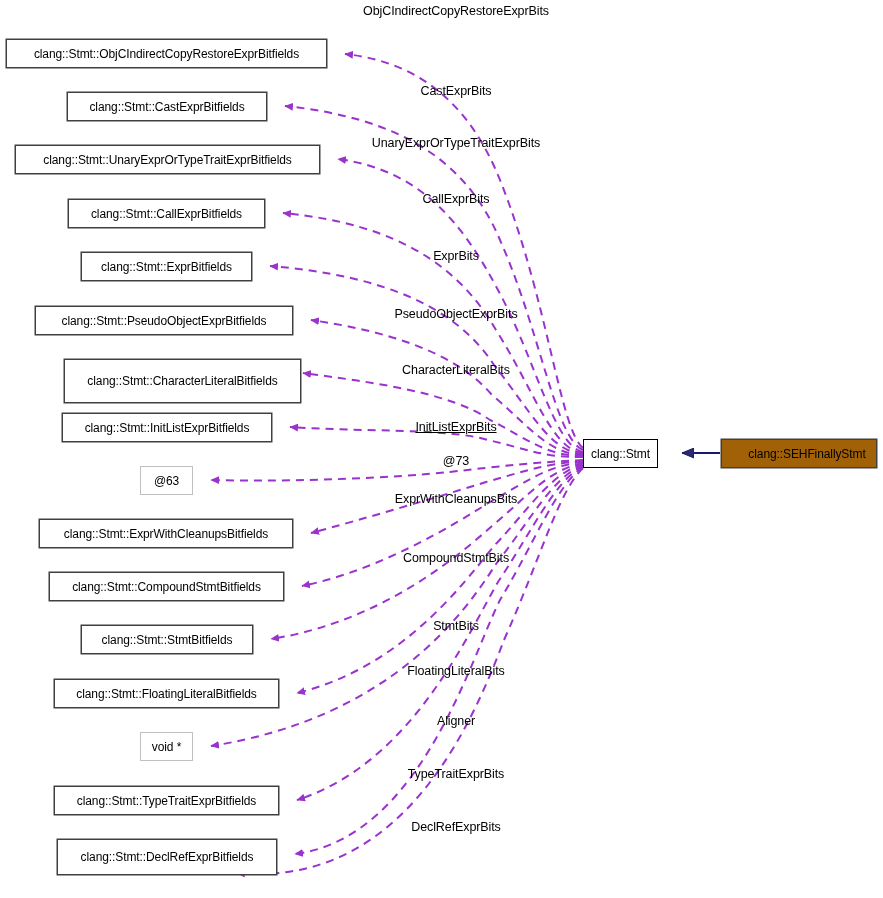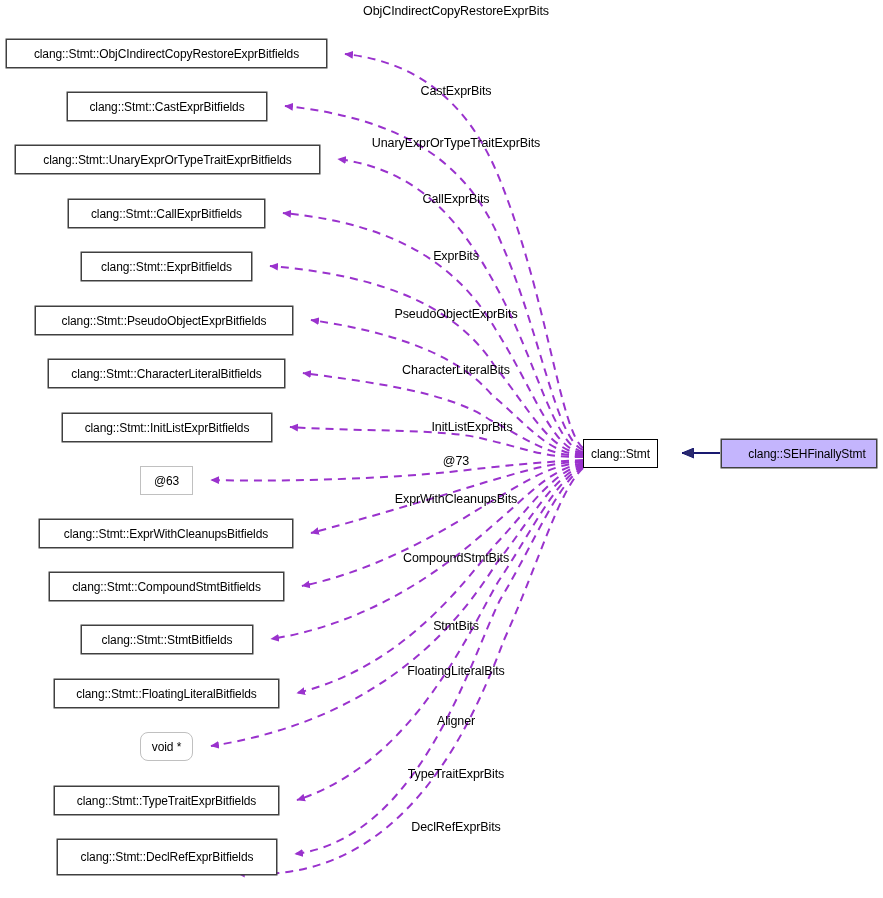--- a/index.html
+++ b/index.html
@@ -39,21 +39,21 @@
     letter-spacing: -0.1px;
   }
   .node.heavy {
     border: 1px solid #404040;
     box-shadow: 0 0 0 0.5px #404040;
   }
   .node.light {
     border: 1px solid #c0c0c0;
   }
   .node.current {
-    background: #c4b5fd;
+    background: #a16207;
     border: 1px solid #404040;
     box-shadow: 0 0 0 0.5px #404040;
     padding-left: 16px;
   }
   .node.base {
     background: #ffffff;
     border: 1px solid #000000;
   }
   .edge-label {
     position: absolute;
@@ -123,21 +123,21 @@
   </div>
 
   <div class="node heavy" style="left:81px; top:252px; width:171px; height:29px;">
     <span>clang::Stmt::ExprBitfields</span>
   </div>
 
   <div class="node heavy" style="left:35px; top:306px; width:258px; height:29px;">
     <span>clang::Stmt::PseudoObjectExprBitfields</span>
   </div>
 
-  <div class="node heavy" style="left:48px; top:359px; width:237px; height:29px;">
+  <div class="node heavy" style="left:64px; top:359px; width:237px; height:44px;">
     <span>clang::Stmt::CharacterLiteralBitfields</span>
   </div>
 
   <div class="node heavy" style="left:62px; top:413px; width:210px; height:29px;">
     <span>clang::Stmt::InitListExprBitfields</span>
   </div>
 
   <div class="node light" style="left:140px; top:466px; width:53px; height:29px;">
     <span>@63</span>
   </div>
@@ -151,21 +151,21 @@
   </div>
 
   <div class="node heavy" style="left:81px; top:625px; width:172px; height:29px;">
     <span>clang::Stmt::StmtBitfields</span>
   </div>
 
   <div class="node heavy" style="left:54px; top:679px; width:225px; height:29px;">
     <span>clang::Stmt::FloatingLiteralBitfields</span>
   </div>
 
-  <div class="node light" style="left:140px; top:732px; width:53px; height:29px;border-radius:8px;">
+  <div class="node light" style="left:140px; top:732px; width:53px; height:29px;">
     <span>void *</span>
   </div>
 
   <div class="node heavy" style="left:54px; top:786px; width:225px; height:29px;">
     <span>clang::Stmt::TypeTraitExprBitfields</span>
   </div>
 
   <div class="node heavy" style="left:57px; top:839px; width:220px; height:36px;">
     <span>clang::Stmt::DeclRefExprBitfields</span>
   </div>
@@ -185,21 +185,21 @@
   <div class="edge-label" style="left:456px; top:137px;"><span>UnaryExprOrTypeTraitExprBits</span></div>
 
   <div class="edge-label" style="left:456px; top:193px;"><span>CallExprBits</span></div>
 
   <div class="edge-label" style="left:456px; top:250px;"><span>ExprBits</span></div>
 
   <div class="edge-label" style="left:456px; top:308px;"><span>PseudoObjectExprBits</span></div>
 
   <div class="edge-label" style="left:456px; top:364px;"><span>CharacterLiteralBits</span></div>
 
-  <div class="edge-label" style="left:472px; top:421px;"><span>InitListExprBits</span></div>
+  <div class="edge-label" style="left:456px; top:421px;text-decoration:underline;"><span>InitListExprBits</span></div>
 
   <div class="edge-label" style="left:456px; top:455px;"><span>@73</span></div>
 
   <div class="edge-label" style="left:456px; top:493px;"><span>ExprWithCleanupsBits</span></div>
 
   <div class="edge-label" style="left:456px; top:552px;"><span>CompoundStmtBits</span></div>
 
   <div class="edge-label" style="left:456px; top:620px;"><span>StmtBits</span></div>
 
   <div class="edge-label" style="left:456px; top:665px;"><span>FloatingLiteralBits</span></div>

